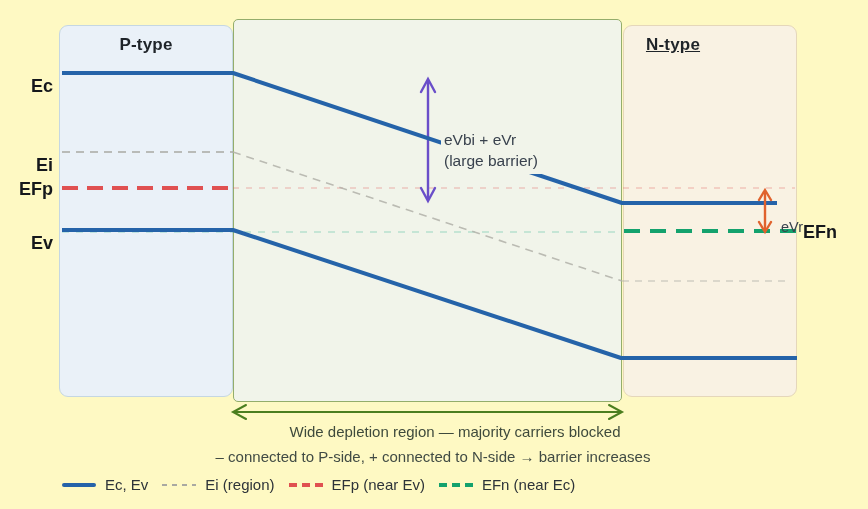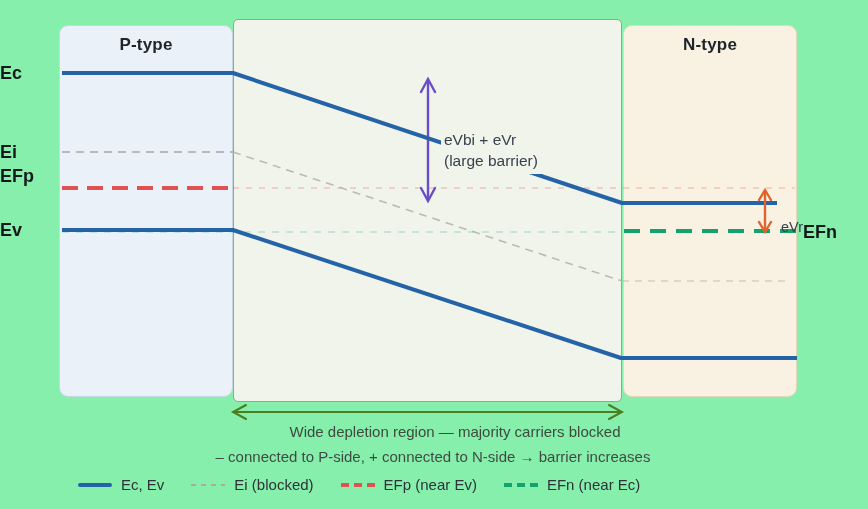--- a/index.html
+++ b/index.html
@@ -1,58 +1,58 @@
 <!DOCTYPE html>
 <html><head>
 <meta charset="utf-8">
 <style>
   html,body{margin:0;padding:0;background:#faf8f0;}
   #stage{
     position:relative;width:868px;height:509px;overflow:hidden;
-    background:#86efac;
+    background:#fef9c3;
     font-family:"Liberation Sans", sans-serif;
   }
   .region-box{position:absolute;box-sizing:border-box;}
   .p-box{left:59px;top:25px;width:174px;height:372px;background:#eaf1f8;border:1px solid #c5d7e2;border-radius:9px;}
   .dep-box{left:233px;top:19px;width:389px;height:383px;background:#f1f4ea;border:1.5px solid #94ad6b;border-radius:5px;}
   .n-box{left:623px;top:25px;width:174px;height:372px;background:#f9f2e3;border:1px solid #e5d7ba;border-radius:9px;}
   .region-title{
     position:absolute;top:35px;text-align:center;
     font-size:17px;font-weight:600;color:#1f2429;letter-spacing:.2px;
   }
   .rt-p{left:59px;width:174px;}
   .rt-dep{left:233px;width:389px;}
-  .rt-n{left:623px;width:174px;}
+  .rt-n{left:586px;width:174px;text-decoration:underline;}
   svg.lines{position:absolute;left:0;top:0;z-index:3;}
   .elabel{
     position:absolute;font-size:18px;font-weight:700;color:#15181c;
     line-height:20px;z-index:4;
   }
-  .elabel.leftcol{left:0;width:53px;}
+  .elabel.leftcol{left:0;width:53px;text-align:right;margin-top:13px;}
   .barrier-label{
     position:absolute;left:441px;top:127px;z-index:4;
     background:#f1f4ea;padding:2px 4px 3px 3px;
     font-size:15.5px;line-height:21px;color:#39424e;
   }
   .evr-label{
     position:absolute;left:781px;top:219px;z-index:4;
     font-size:14.5px;color:#39424e;
   }
   .efn-label{left:803px;top:222px;position:absolute;z-index:4;}
   .note1{
     position:absolute;left:0;top:423px;width:854px;text-align:center;
     font-size:15px;color:#3e4a3c;z-index:4;padding-left:28px;
   }
   .note2{
     position:absolute;left:0;top:448px;width:866px;text-align:center;
     font-size:15px;color:#414b44;z-index:4;
   }
   .legend{
-    position:absolute;left:78px;top:476px;display:flex;align-items:center;
-    gap:27px;z-index:4;
+    position:absolute;left:62px;top:476px;display:flex;align-items:center;
+    gap:14px;z-index:4;
   }
   .legend-item{display:flex;align-items:center;gap:9px;}
   .legend-label{font-size:15px;color:#2d3339;}
   .sw{width:34px;flex:0 0 34px;}
   .sw-ecev{height:4px;border-radius:2px;background:#2563a9;}
   .sw-ei{height:2px;background:repeating-linear-gradient(90deg,#a9a9a2 0 5px,transparent 5px 10px);}
   .sw-efp{height:4px;background:repeating-linear-gradient(90deg,#e05151 0 8px,transparent 8px 13px);}
   .sw-efn{height:4px;background:repeating-linear-gradient(90deg,#14a26d 0 8px,transparent 8px 13px);}
 </style>
 </head>
@@ -120,21 +120,21 @@
   <div class="note1">Wide depletion region — majority carriers blocked</div>
   <div class="note2">– connected to P-side, + connected to N-side → barrier increases</div>
 
   <div class="legend">
     <div class="legend-item">
       <div class="sw sw-ecev"></div>
       <div class="legend-label">Ec, Ev</div>
     </div>
     <div class="legend-item">
       <div class="sw sw-ei"></div>
-      <div class="legend-label">Ei (blocked)</div>
+      <div class="legend-label">Ei (region)</div>
     </div>
     <div class="legend-item">
       <div class="sw sw-efp"></div>
       <div class="legend-label">EFp (near Ev)</div>
     </div>
     <div class="legend-item">
       <div class="sw sw-efn"></div>
       <div class="legend-label">EFn (near Ec)</div>
     </div>
   </div>

